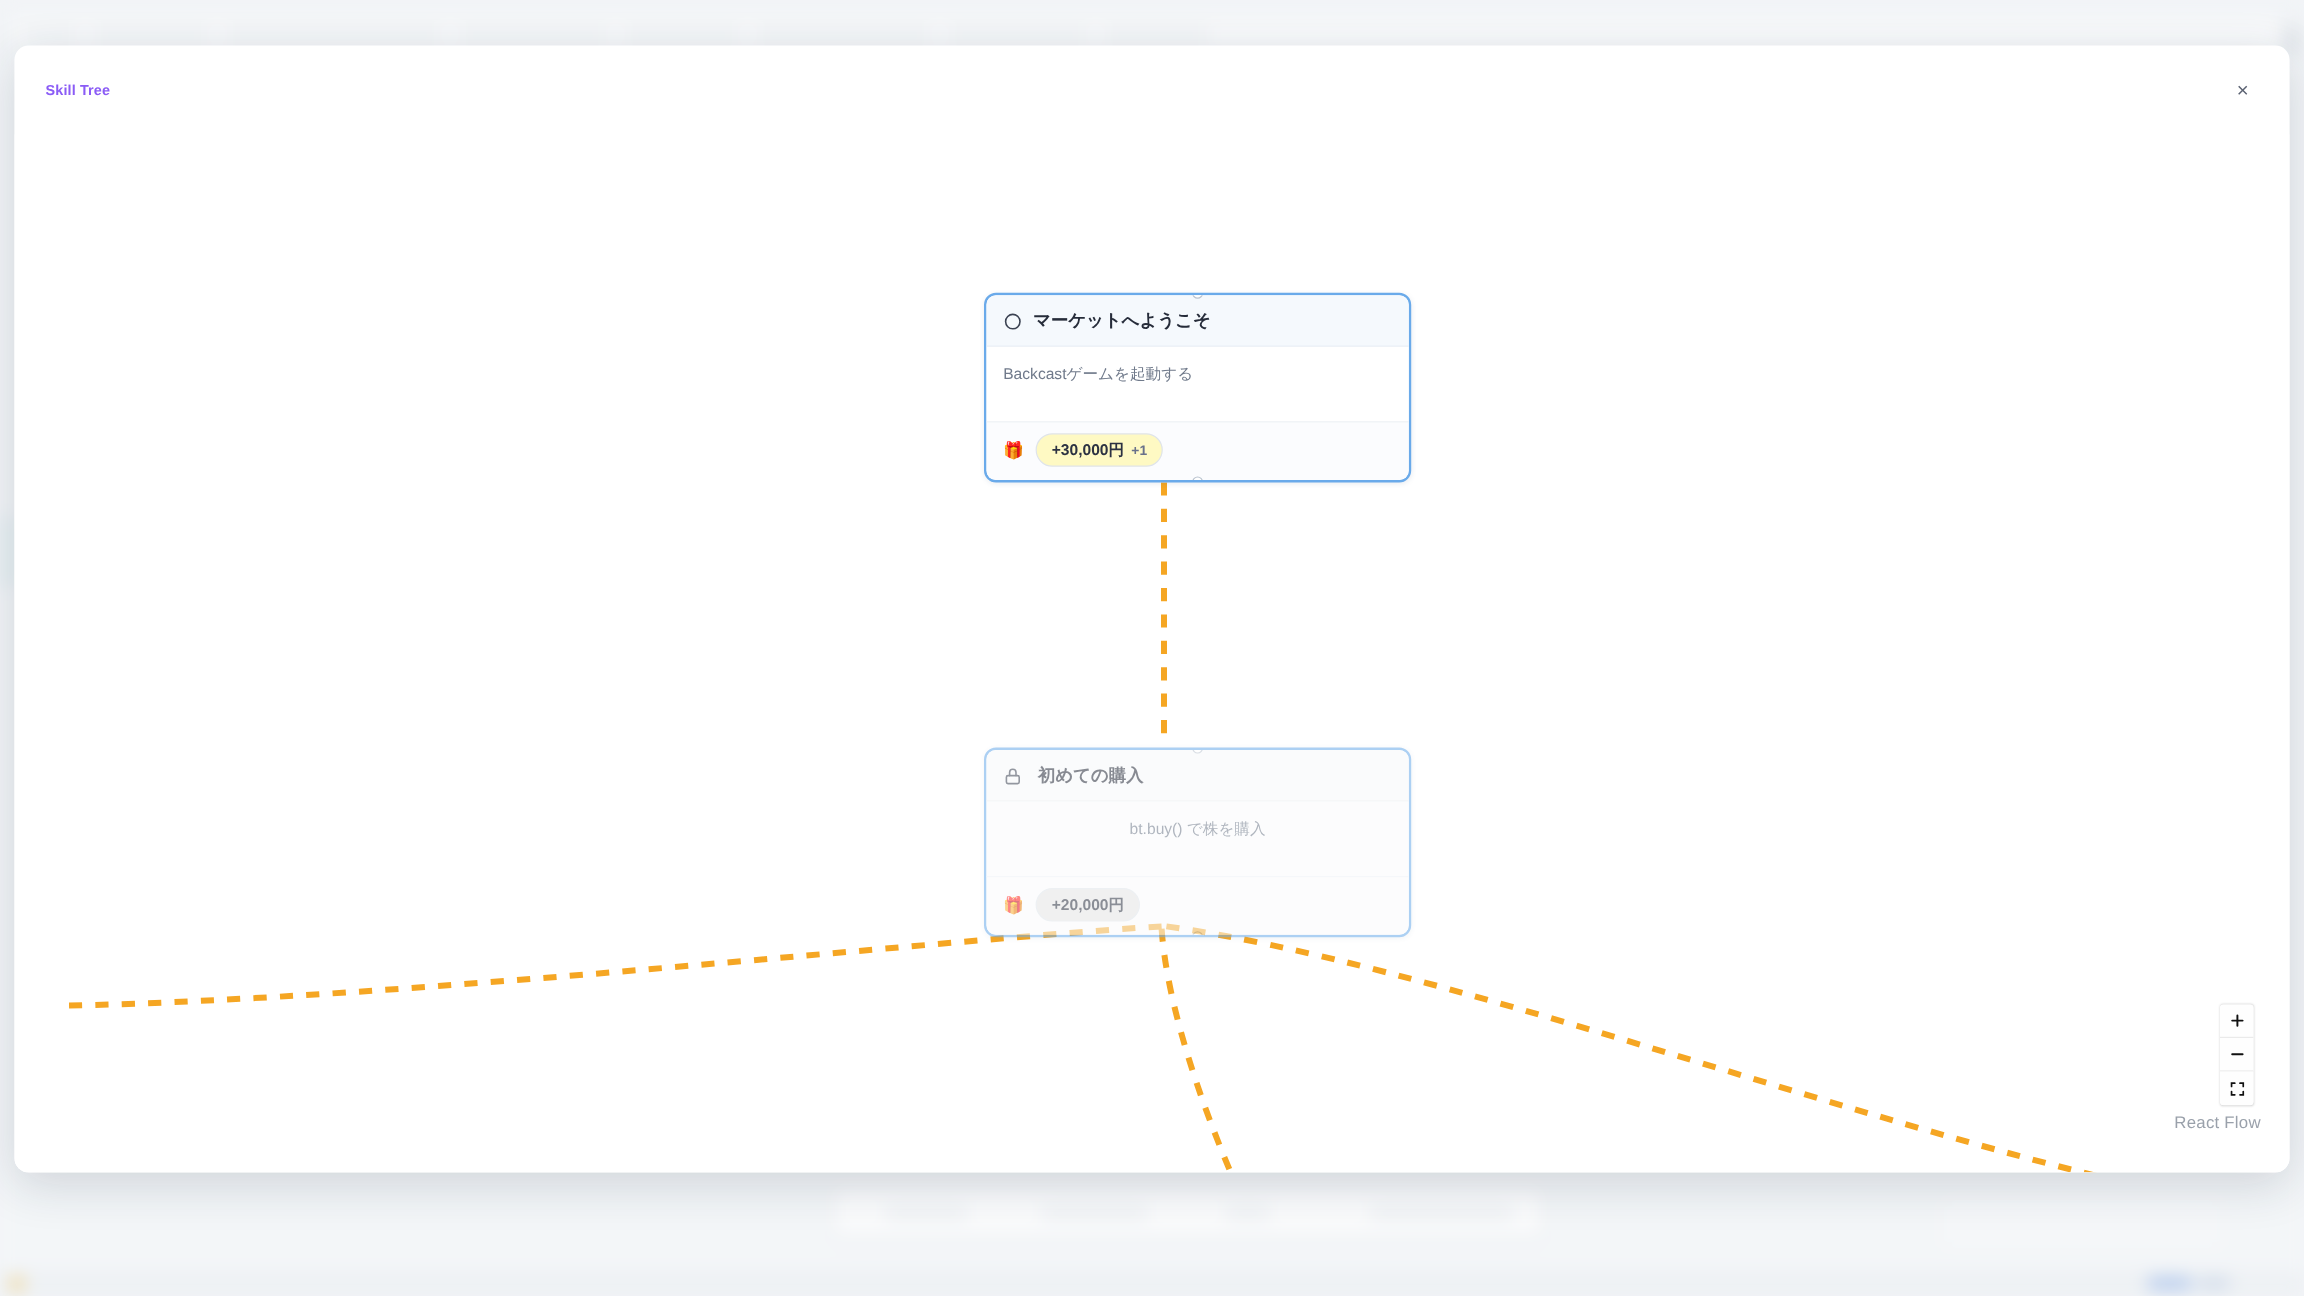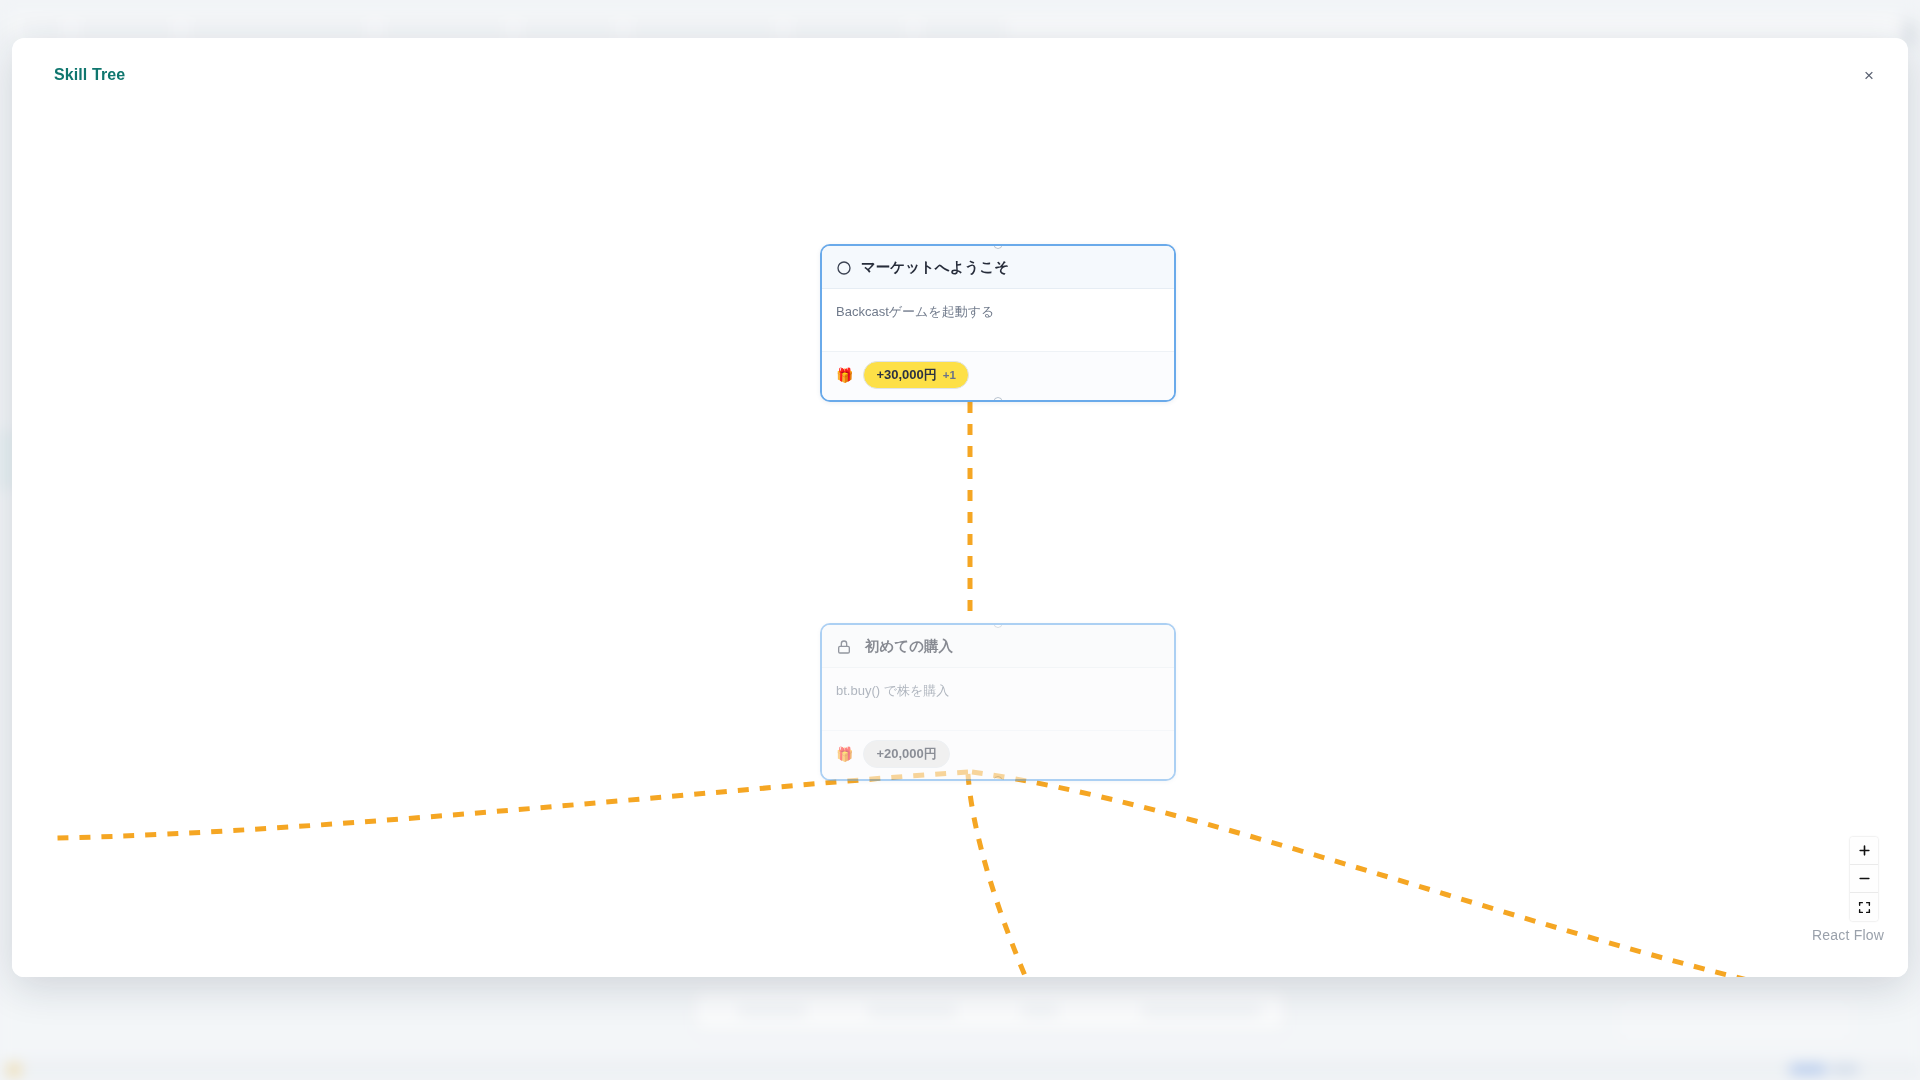--- a/index.html
+++ b/index.html
@@ -71,23 +71,22 @@
     border-radius: 12px;
     box-shadow: 0 10px 40px rgba(25,40,65,.16);
     overflow: hidden;
   }
   .modal-header {
     position: absolute; left: 0; top: 0; width: 100%; height: 74px;
     display: flex; align-items: center; justify-content: space-between;
     padding: 0 26px 0 26px;
   }
   .modal-title {
-    font-size: 16px; font-weight: 700; color: #0f766e;
+    font-size: 12px; font-weight: 700; color: #8b5cf6;
     letter-spacing: .1px;
-    margin-left: 16px;
   }
   .close-btn {
     width: 26px; height: 26px;
     display:flex; align-items:center; justify-content:center;
     border: none; background: transparent; cursor: pointer;
     color: #5b6272; font-size: 17px; line-height: 1;
     border-radius: 5px;
   }
 
   
@@ -121,38 +120,38 @@
   .node-state-icon { width: 16px; height: 16px; flex: none; color:#3c4353; }
   .node-title {
     font-size: 14.5px; font-weight: 700; color: #262c3a;
     white-space: nowrap;
   }
   .node-body {
     padding: 14px 14px 22px 14px;
     min-height: 62px;
     background: #ffffff;
   }
-  .node.locked .node-body { background:#fafbfc; }
+  .node.locked .node-body { background:#fafbfc;text-align:center; }
   .node-desc {
     font-size: 13px; color: #707a8b; line-height: 1.35;
   }
   .node-foot {
     display: flex; align-items: center; gap: 10px;
     padding: 9px 14px 11px 14px;
     background: #fbfcfe;
     border-top: 1px solid #eef2f6;
   }
   .node.locked .node-foot { background:#fafbfc; }
   .gift-icon { font-size: 14px; line-height: 1; color: #f2a33c; filter: saturate(1.1); }
   .reward-pill {
     display: inline-flex; align-items: baseline; gap: 6px;
     padding: 4px 12px;
     border: 1px solid #dfe4ea;
     border-radius: 999px;
-    background: #fde047;
+    background: #fef9c3;
   }
   .node.locked .reward-pill { background:#e5e5e5; }
   .reward-main { font-size: 13px; font-weight: 700; color: #2c3242; }
   .reward-extra { font-size: 11.5px; font-weight: 700; color: #69718a; }
 
   
   .handle {
     position: absolute; width: 9px; height: 9px; border-radius: 50%;
     background: #ffffff; border: 1.5px solid #b9c3cf;
     left: 50%; transform: translateX(-50%);

